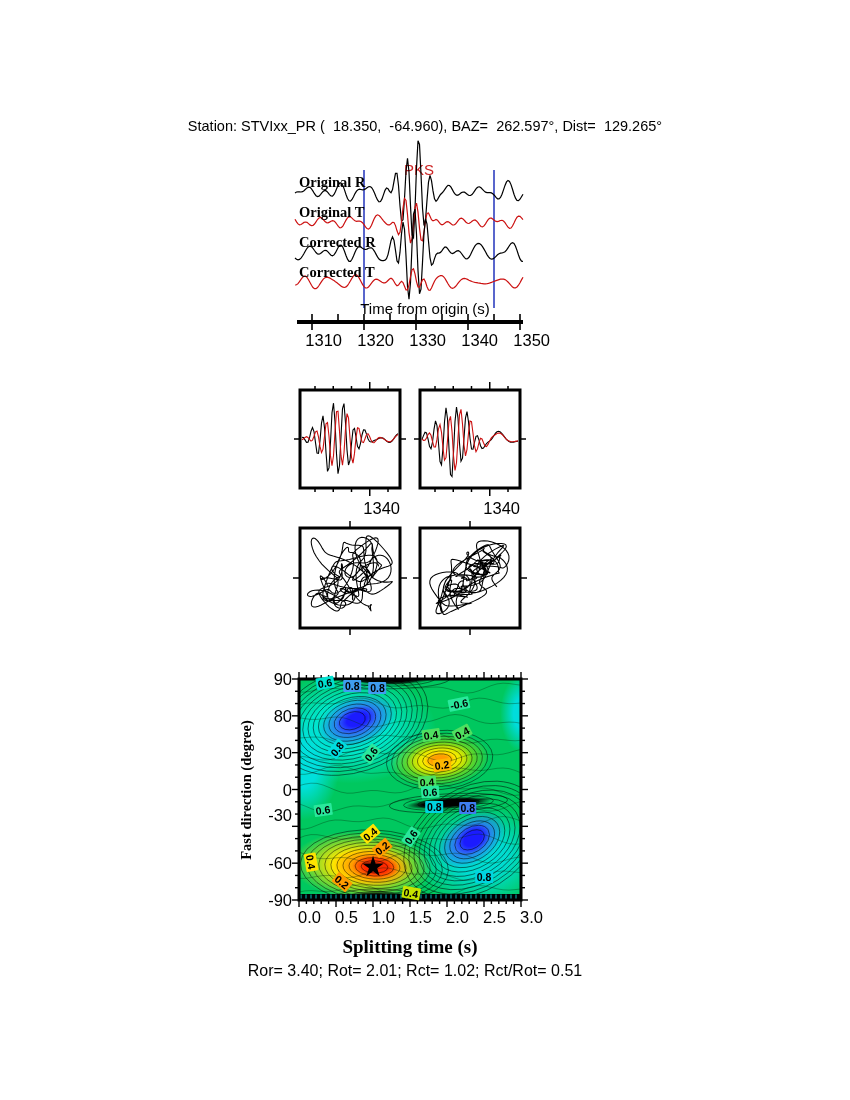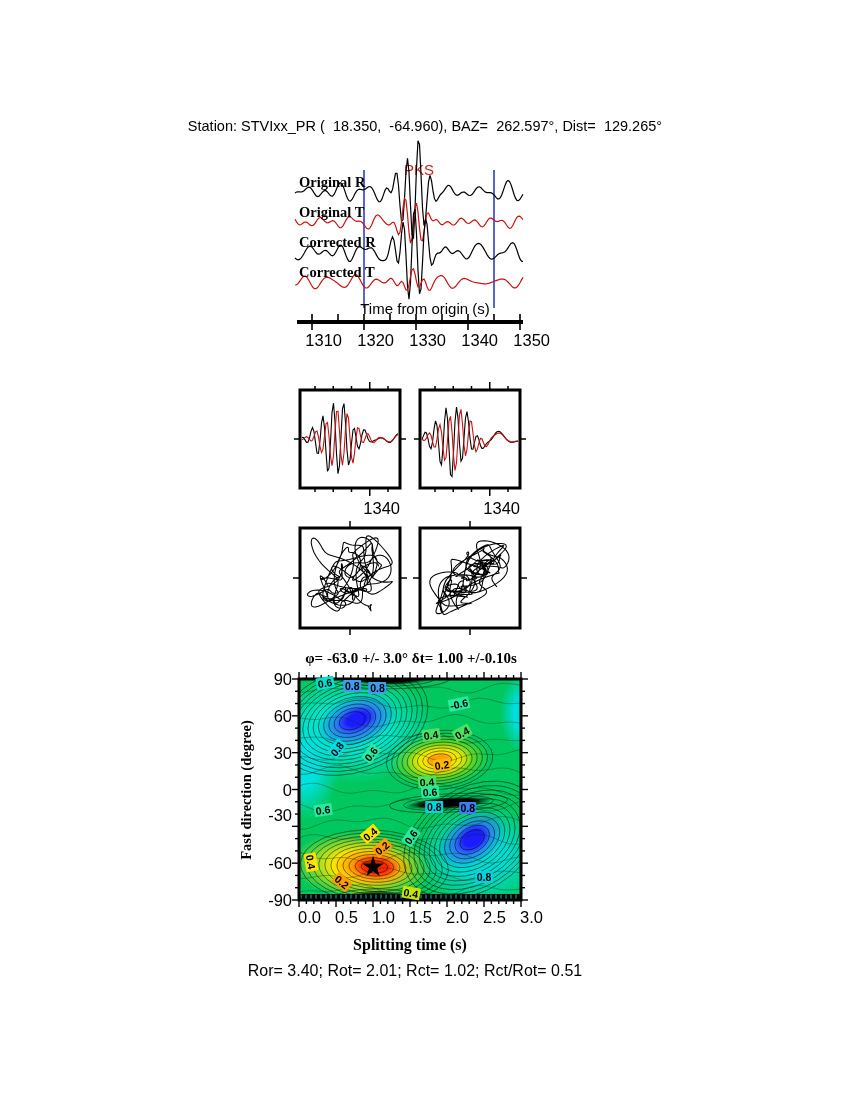--- a/index.html
+++ b/index.html
@@ -116,21 +116,20 @@
         </clipPath>
       </defs>
       <path d="M78.5 48.5L81.1 46.8L82.9 45.5L83.6 44.6L83.4 44.0L82.3 43.7L80.5 43.7L78.4 43.8L76.2 44.1L74.2 44.4L72.8 44.7L72.1 44.9L72.2 45.0L72.9 45.1L74.3 45.0L76.0 44.8L77.8 44.6L79.4 44.4L80.6 44.2L81.4 44.0L81.5 44.1L81.1 44.3L80.3 44.7L79.2 45.3L78.1 46.3L77.1 47.4L76.4 48.8L76.1 50.3L76.0 52.0L76.3 53.6L76.6 55.3L76.8 56.7L76.8 57.9L76.4 58.8L75.6 59.3L74.4 59.4L72.9 58.9L71.4 57.9L70.0 56.5L69.0 54.5L68.8 52.2L69.3 49.5L70.8 46.6L73.2 43.6L76.4 40.6L80.1 37.7L83.9 35.1L87.7 32.9L90.9 31.2L93.4 30.0L95.0 29.5L95.6 29.6L95.2 30.4L94.1 31.8L92.3 33.8L90.1 36.3L87.9 39.2L85.7 42.5L83.8 45.9L82.1 49.3L80.7 52.7L79.5 56.0L78.2 59.0L76.7 61.7L75.0 64.0L72.8 65.9L70.3 67.4L67.4 68.5L64.4 69.2L61.4 69.7L58.7 69.9L56.4 70.1L54.7 70.1L53.6 70.2L53.2 70.4L53.3 70.8L53.7 71.4L54.1 72.2L54.2 73.3L53.9 74.6L52.9 76.0L51.1 77.7L48.6 79.4L45.4 81.1L41.9 82.7L38.3 84.2L34.9 85.5L32.0 86.5L29.9 87.1L28.7 87.4L28.5 87.3L29.2 86.8L30.7 86.0L32.6 84.8L34.9 83.4L37.1 81.9L39.2 80.3L41.1 78.6L42.5 77.0L43.7 75.6L44.7 74.4L45.7 73.4L46.7 72.8L48.0 72.4L49.5 72.3L51.2 72.5L53.1 73.0L54.9 73.5L56.4 74.2L57.5 75.0L57.9 75.7L57.5 76.2L56.2 76.7L54.2 76.9L51.5 76.8L48.5 76.5L45.4 76.0L42.6 75.2L40.4 74.2L38.9 73.2L38.3 72.0L38.6 70.9L39.8 69.9L41.5 69.1L43.5 68.4L45.6 68.1L47.5 68.1L48.9 68.4L49.7 69.1L49.9 70.1L49.6 71.3L48.9 72.7L48.0 74.1L47.1 75.6L46.5 76.9L46.3 78.0L46.6 78.7L47.4 79.0L48.5 78.8L49.9 78.1L51.3 76.7L52.7 74.7L53.9 72.1L54.8 69.0L55.4 65.4L56.0 61.4L56.6 57.2L57.4 52.8L58.7 48.5L60.7 44.3L63.4 40.3L67.0 36.8L71.2 33.7L75.9 31.2L80.8 29.3L85.6 28.0L90.0 27.4L93.6 27.4L96.3 27.9L97.8 28.9L98.3 30.4L97.8 32.1L96.5 34.0L94.6 36.0L92.6 38.0L90.6 39.9L88.9 41.6L87.5 43.1L86.6 44.4L86.1 45.4L85.9 46.2L85.8 46.7L85.6 47.1L85.2 47.3L84.4 47.5L83.3 47.6L81.9 47.8L80.4 48.1L78.8 48.5L77.5 49.1L76.5 49.8L76.0 50.7L76.0 51.7L76.5 52.9L77.3 54.0L78.3 55.2L79.1 56.3L79.6 57.2L79.4 57.9L78.6 58.4L77.0 58.6L74.8 58.5L72.0 58.1L69.0 57.4L66.1 56.4L63.6 55.2L61.7 53.8L60.7 52.4L60.7 51.1L61.6 49.8L63.3 48.7L65.5 47.9L68.1 47.5L70.7 47.5L73.1 47.9L75.0 48.8L76.4 50.1L77.1 51.9L77.2 53.9L76.9 56.3L76.4 58.9L75.7 61.5L75.1 64.2L74.5 66.8L74.1 69.1L73.6 71.3L73.1 73.1L72.3 74.5L71.0 75.5L69.1 76.2L66.5 76.5L63.3 76.5L59.4 76.3L55.2 75.9L50.9 75.4L46.8 75.0L43.1 74.7L40.2 74.5L38.1 74.7L37.0 75.2L36.7 76.1L37.2 77.3L38.2 78.9L39.4 80.8L40.4 82.9L41.1 85.2L41.2 87.6L40.6 90.0L39.4 92.2L37.6 94.2L35.5 95.8L33.3 96.9L31.3 97.6L29.6 97.6L28.5 97.1L28.0 95.9L28.1 94.2L28.8 92.0L29.8 89.3L31.1 86.3L32.3 83.0L33.5 79.6L34.4 76.2L35.2 72.9L36.0 69.8L36.8 67.0L37.8 64.5L39.3 62.5L41.3 60.9L43.9 59.7L47.2 59.0L50.9 58.7L54.9 58.8L58.8 59.1L62.4 59.6L65.4 60.3L67.5 61.0L68.6 61.7L68.6 62.3L67.7 62.8L65.8 63.1L63.5 63.3L60.8 63.3L58.3 63.2L56.1 62.9L54.5 62.6L53.6 62.3L53.4 61.9L53.8 61.7L54.6 61.5L55.6 61.5L56.7 61.6L57.7 61.9L58.3 62.3L58.7 62.8L58.7 63.4L58.7 63.9L58.6 64.4L58.7 64.7L59.2 64.8L60.1 64.5L61.4 63.9L63.2 63.0L65.2 61.5L67.3 59.7L69.3 57.4L70.9 54.7L71.9 51.6L72.4 48.3L72.2 44.9L71.5 41.4L70.5 38.0L69.5 34.7L68.7 31.8L68.5 29.3L69.0 27.2L70.5 25.8L72.8 24.9L76.0 24.7L79.8 25.1L84.0 26.0L88.2 27.6L92.1 29.5L95.5 31.8L98.2 34.4L99.9 37.1L100.9 39.8L101.0 42.4L100.6 44.8L99.7 46.9L98.7 48.7L97.6 50.1L96.6 51.1L95.7 51.7L94.8 51.9L93.9 51.9L92.8 51.6L91.3 51.3L89.3 50.8L86.8 50.4L83.8 50.2L80.4 50.2L76.9 50.4L73.3 51.0L70.1 51.9L67.4 53.2L65.4 54.9L64.3 56.8L64.1 59.0L64.6 61.3L65.6 63.7L66.9 66.0L68.1 68.2L69.0 70.3L69.2 72.0L68.8 73.4L67.5 74.4L65.5 75.0L63.0 75.2L60.2 75.0L57.3 74.4L54.7 73.5L52.6 72.3L51.2 71.1L50.4 69.7L50.3 68.4L50.8 67.3L51.6 66.3L52.6 65.5L53.6 65.1L54.4 64.9L54.9 65.1L55.1 65.6L55.2 66.4L55.2 67.4L55.2 68.7L55.5 70.0L56.1 71.4L57.1 72.7L58.5 74.0L60.1 75.1L61.7 76.1L63.0 76.9L63.9 77.5L64.0 78.0L63.2 78.2L61.4 78.4L58.7 78.5L55.1 78.6L51.0 78.8L46.5 79.1L42.2 79.5L38.2 80.2L35.0 81.1L32.5 82.3L31.0 83.6L30.3 85.2L30.4 86.9L31.0 88.7L31.9 90.5L32.7 92.1L33.4 93.6L33.8 94.7L33.9 95.4L33.6 95.6L33.2 95.2L32.8 94.3L32.5 92.7L32.5 90.5L33.0 87.7L34.0 84.4L35.3 80.6L37.0 76.5L38.8 72.2L40.5 67.8L41.9 63.5L42.9 59.3L43.5 55.4L43.6 52.0L43.4 49.1L43.1 46.7L43.0 45.0L43.3 43.9L44.2 43.4L46.0 43.5L48.7 44.1L52.2 45.1L56.4 46.5L61.0 48.1L65.8 49.8L70.4 51.4L74.5 53.0L77.8 54.4L80.1 55.5L81.5 56.3L81.9 56.8L81.5 56.9L80.6 56.6L79.4 56.1L78.1 55.3L76.9 54.3L75.9 53.2L75.3 52.1L74.9 51.1L74.6 50.1L74.4 49.3L74.0 48.7L73.3 48.3L72.3 48.2L71.1 48.3L69.6 48.5L68.1 48.9L66.7 49.4L65.8 49.9L65.5 50.3L65.8 50.6L67.0 50.7L68.9 50.6L71.3 50.2L74.1 49.6L76.9 48.7L79.4 47.5L81.4 46.1L82.7 44.5L83.2 42.9L82.8 41.2L81.8 39.6L80.3 38.2L78.5 37.0L76.9 36.0L75.7 35.5L75.0 35.3L75.1 35.5L75.9 36.1L77.4 37.1L79.4 38.5L81.7 40.1L84.0 42.0L86.2 44.0L87.9 46.0L89.2 48.0L90.0 49.9L90.4 51.6L90.5 53.1L90.5 54.3L90.4 55.2L90.4 55.9L90.7 56.4L91.0 56.6L91.3 56.8L91.5 56.8L91.3 56.9L90.5 57.2L89.0 57.6L86.6 58.3L83.2 59.4L79.1 60.8L74.4 62.5L69.3 64.7L64.3 67.2L59.5 70.1L55.4 73.1L52.2 76.3L49.9 79.5L48.6 82.6L48.2 85.5L48.4 88.1L49.1 90.3L49.8 91.9L50.4 93.0L50.7 93.5L50.5 93.3L49.7 92.5L48.6 91.1L47.1 89.2L45.6 86.9L44.2 84.2L43.0 81.3L42.2 78.3L41.9 75.4L42.0 72.6L42.4 70.0L43.0 67.9L43.4 66.2L43.7 64.9L43.6 64.2L43.2 64.0L42.5 64.3L41.5 65.1L40.5 66.2L39.8 67.7L39.5 69.3L39.8 71.1L40.9 72.9L42.7 74.7L45.2 76.3L48.2 77.8L51.3 79.0L54.4 79.9L57.0 80.6L58.9 81.0L59.9 81.2L59.8 81.2L58.7 81.1L56.8 80.9L54.1 80.6L51.1 80.3L48.1 80.1L45.2 79.9L42.7 79.8L40.7 79.9L39.3 79.9L38.5 80.0L38.0 80.1L37.8 80.1L37.6 80.0L37.4 79.7L37.0 79.1L36.5 78.2L36.0 77.0L35.5 75.3L35.3 73.3L35.5 70.9L36.3 68.1L37.8 65.0L39.9 61.7L42.7 58.3L45.9 54.8L49.3 51.3L52.7 48.0L55.6 45.0L58.0 42.3L59.7 40.0L60.6 38.2L60.7 37.0L60.4 36.3L59.7 36.1L59.1 36.4L58.8 37.1L59.0 38.2L60.0 39.6L61.8 41.1L64.4 42.7L67.7 44.2L71.5 45.6L75.4 46.7L79.2 47.6L82.6 48.1L85.5 48.2L87.8 48.0L89.4 47.4L90.4 46.5L91.0 45.4L91.3 44.1L91.5 42.8L91.7 41.6L92.0 40.5L92.4 39.6L92.8 39.0L93.0 38.8L92.9 39.1L92.2 39.7L91.0 40.8L89.0 42.3L86.4 44.1L83.2 46.2L79.7 48.4L76.1 50.8L72.8 53.1L70.0 55.3L68.1 57.2L67.1 58.8L67.0 60.0L67.9 60.8L69.6 61.1L71.8 61.0L74.1 60.4L76.3 59.4L78.2 58.1L79.4 56.5L79.9 54.7L79.8 52.9L79.1 51.1L77.9 49.5L76.7 48.1L75.4 46.9L74.5 46.2L73.9 45.9L73.7 45.9L74.0 46.4L74.5 47.3L75.2 48.6L75.8 50.1L76.1 51.9L76.1 53.9L75.8 55.9L75.1 58.0L74.1 60.0L73.1 62.0L72.2 63.8L71.6 65.4L71.5 67.0L72.0 68.4L72.9 69.6L74.3 70.9L75.8 72.0L77.2 73.2L78.3 74.5L78.6 75.9L78.1 77.4L76.5 79.1L73.9 80.9L70.3 83.0L65.9 85.1L61.1 87.3L56.1 89.5L51.3 91.7L46.9 93.7L43.2 95.4L40.3 96.9L38.1 97.9L36.7 98.4L35.8 98.4L35.2 97.9L34.7 96.8L34.2 95.1L33.6 92.8L32.9 90.1L32.0 87.1L31.2 83.7L30.6 80.2L30.3 76.6L30.5 73.2L31.2 70.0L32.5 67.0L34.3 64.6L36.4 62.6L38.5 61.2L40.4 60.4L41.9 60.1L42.9 60.4L43.1 61.3L42.7 62.5L41.8 64.1L40.4 65.9L39.0 67.8L37.8 69.8L37.1 71.6L37.2 73.1L38.1 74.4L39.8 75.3L42.4 75.7L45.5 75.8L49.0 75.4L52.5 74.6L55.8 73.4L58.5 72.0L60.5 70.4L61.7 68.6L62.2 66.8L62.1 65.1L61.5 63.5L60.6 62.1L59.7 61.0L58.9 60.1L58.3 59.5L57.9 59.2L57.6 59.1L57.4 59.2L57.1 59.4L56.5 59.7L55.5 59.9L54.1 60.1L52.4 60.0L50.4 59.7L48.4 59.1L46.7 58.2L45.4 57.0L44.8 55.4L45.2 53.6L46.6 51.5L48.9 49.2L52.1 46.8L55.9 44.4L60.0 42.0L64.1 39.8L67.8 37.8L70.9 36.1L73.3 34.7L74.9 33.7L75.7 33.0L75.9 32.8L75.8 32.8L75.6 33.2L75.5 33.9L75.7 34.7L76.4 35.7L77.6 36.7L79.3 37.6L81.3 38.5L83.5 39.3L85.6 40.0L87.4 40.4L88.9 40.7L90.0 40.9L90.6 40.9L91.0 41.0L91.2 41.0L91.4 41.2L91.8 41.5L92.5 42.0L93.5 42.9L94.8 44.0L96.3 45.6L97.7 47.5L98.8 49.7L99.4 52.3L99.2 55.2L98.0 58.2L95.8 61.3L92.7 64.4L88.7 67.4L84.2 70.1L79.4 72.5L74.8 74.5L70.6 75.9L67.1 76.7L64.5 77.0L62.7 76.6L61.9 75.7L61.8 74.2L62.2 72.2L62.8 69.9L63.5 67.3L64.0 64.7L64.3 62.0L64.2 59.5L63.8 57.2L63.2 55.3L62.7 53.9L62.3 53.0L62.2 52.7L62.5 53.0L63.1 53.9L64.1 55.3L65.1 57.2L66.1 59.6L66.8 62.2L67.0 65.1L66.6 68.1L65.6 71.1L63.9 74.0L61.8 76.6L59.5 79.1L57.1 81.2L55.1 83.0L53.7 84.4L52.9 85.5L53.0 86.3L53.9 86.8L55.4 87.0L57.3 87.2L59.3 87.2L61.0 87.2L62.3 87.2L62.8 87.3L62.4 87.5L61.2 87.7L59.1 88.1L56.4 88.5L53.2 88.9L49.9 89.4L46.7 89.7L43.8 89.9L41.2 90.0L39.0 89.7L37.2 89.2L35.7 88.3L34.2 87.0L32.8 85.4L31.2 83.4L29.4 81.1L27.6 78.6L25.7 75.9L23.9 73.0L22.6 70.2L21.8 67.4L21.9 64.8L22.8 62.4L24.7 60.4L27.4 58.7L30.8 57.4L34.6 56.6L38.5 56.1L42.1 56.0L45.3 56.3L47.7 56.8L49.3 57.5L50.0 58.3L50.1 59.1L49.7 59.7L49.0 60.3L48.4 60.5L48.1 60.5L48.4 60.1L49.3 59.4L50.8 58.4L53.0 57.0L55.5 55.5L58.2 53.7L60.9 51.9L63.3 50.0L65.4 48.3L66.9 46.7L68.1 45.5L68.9 44.6L69.5 44.1L70.0 44.0L70.7 44.3L71.5 45.1L72.7 46.3L74.0 47.7L75.5 49.4L76.8 51.2L77.9 53.0L78.4 54.8L78.2 56.3L77.2 57.5L75.4 58.3L72.9 58.7L69.9 58.5L66.7 57.8L63.6 56.6L60.9 54.9L59.0 52.8L57.9 50.3L58.0 47.5L59.1 44.6L61.0 41.6L63.7 38.8L66.7 36.1L69.9 33.7L72.9 31.7L75.5 30.2L77.6 29.2L79.2 28.7L80.4 28.8L81.2 29.3L81.8 30.4L82.5 31.8L83.3 33.6L84.4 35.6L85.8 37.8L87.3 40.2L88.9 42.5L90.3 44.8L91.4 47.0L92.1 49.0L92.2 50.9L91.6 52.7L90.6 54.3L89.1 55.8L87.5 57.3L85.9 58.7L84.7 60.1L83.9 61.6L83.9 63.2L84.5 64.9L85.7 66.8L87.2 68.8L88.9 70.8" fill="none" stroke="#000" stroke-width="1.05" clip-path="url(#pmclip1)"></path>
       <rect x="12" y="12" width="100" height="100" fill="none" stroke="#000" stroke-width="3"></rect>
       <line x1="62" x2="62" y1="5" y2="12" stroke="#000" stroke-width="1.5"></line>
       <line x1="62" x2="62" y1="112" y2="119" stroke="#000" stroke-width="1.5"></line>
       <line x1="5" x2="12" y1="62" y2="62" stroke="#000" stroke-width="1.5"></line>
       <line x1="112" x2="119" y1="62" y2="62" stroke="#000" stroke-width="1.5"></line>
     </svg>
 
-  <div class="serif-lab" style="left:261px;top:650px;width:300px;font-size:15px">φ= -63.0 +/- 3.0° δt= 1.00 +/-0.10s</div>
 
   <div class="serif-lab" style="left:159px;top:781px;width:176px;height:18px;
        font-size:14.5px;transform:rotate(-90deg)">Fast direction (degree)</div>
 
   <svg id="contour-svg" style="left:284px;top:664px" width="256" height="252">
       <defs>
         <clipPath id="cclip">
           <rect x="15" y="15" width="222" height="221"></rect>
         </clipPath>
         <radialGradient id="bg0">
@@ -481,38 +480,38 @@
       <span class="clabel" style="left: 38.68px; top: 146.372px; background: rgb(42, 232, 156); transform: translate(-50%, -50%) rotate(-8deg);">0.6</span>
       <span class="clabel" style="left: 86.04px; top: 169.7px; background: rgb(255, 228, 0); transform: translate(-50%, -50%) rotate(-40deg);">0.4</span>
       <span class="clabel" style="left: 97.88px; top: 184.433px; background: rgb(255, 156, 0); transform: translate(-50%, -50%) rotate(-40deg);">0.2</span>
       <span class="clabel" style="left: 127.48px; top: 173.383px; background: rgb(42, 232, 156); transform: translate(-50%, -50%) rotate(-55deg);">0.6</span>
       <span class="clabel" style="left: 26.84px; top: 197.939px; background: rgb(255, 228, 0); transform: translate(-50%, -50%) rotate(80deg);">0.4</span>
       <span class="clabel" style="left: 57.92px; top: 217.583px; background: rgb(255, 156, 0); transform: translate(-50%, -50%) rotate(40deg);">0.2</span>
       <span class="clabel" style="left: 127.48px; top: 228.633px; background: rgb(198, 228, 0); transform: translate(-50%, -50%) rotate(10deg);">0.4</span>
       <span class="clabel" style="left: 200px; top: 212.672px; background: rgb(0, 212, 224); transform: translate(-50%, -50%) rotate(0deg);">0.8</span>
     </div>
 
-  <div class="serif-lab" style="left:310px;top:936px;width:200px;font-size:16px">Splitting time (s)</div>
+  <div class="serif-lab" style="left:310px;top:936px;width:200px;font-size:19px">Splitting time (s)</div>
 
   <div class="footer" style="left:90px;top:962px;width:650px">Ror= 3.40; Rot= 2.01; Rct= 1.02; Rct/Rot= 0.51</div>
 
   <div id="overlay">
       <span class="trace-lab" style="left: 299px; top: 174px;">Original R</span>
       <span class="trace-lab" style="left: 299px; top: 204px;">Original T</span>
       <span class="trace-lab" style="left: 299px; top: 234px;">Corrected R</span>
       <span class="trace-lab" style="left: 299px; top: 264px;">Corrected T</span>
       <span class="tick-num c" style="left: 282px; top: 331px; width: 60px;">1310</span>
       <span class="tick-num c" style="left: 334px; top: 331px; width: 60px;">1320</span>
       <span class="tick-num c" style="left: 386px; top: 331px; width: 60px;">1330</span>
       <span class="tick-num c" style="left: 438px; top: 331px; width: 60px;">1340</span>
       <span class="tick-num c" style="left: 490px; top: 331px; width: 60px;">1350</span>
       <span class="tick-num c" style="left: 340px; top: 499px; width: 60px;">1340</span>
       <span class="tick-num c" style="left: 460px; top: 499px; width: 60px;">1340</span>
       <span class="tick-num r" style="left: 230px; top: 670px; width: 62px;">90</span>
-      <span class="tick-num r" style="left: 230px; top: 706.833px; width: 62px;">60</span>
+      <span class="tick-num r" style="left: 230px; top: 706.833px; width: 62px;">80</span>
       <span class="tick-num r" style="left: 230px; top: 743.667px; width: 62px;">30</span>
       <span class="tick-num r" style="left: 230px; top: 780.5px; width: 62px;">0</span>
       <span class="tick-num r" style="left: 230px; top: 806px; width: 62px;">-30</span>
       <span class="tick-num r" style="left: 230px; top: 854.167px; width: 62px;">-60</span>
       <span class="tick-num r" style="left: 230px; top: 891px; width: 62px;">-90</span>
       <span class="tick-num c" style="left: 277px; top: 908px; width: 44px;">0.0</span>
       <span class="tick-num c" style="left: 314px; top: 908px; width: 44px;">0.5</span>
       <span class="tick-num c" style="left: 351px; top: 908px; width: 44px;">1.0</span>
       <span class="tick-num c" style="left: 388px; top: 908px; width: 44px;">1.5</span>
       <span class="tick-num c" style="left: 425px; top: 908px; width: 44px;">2.0</span>

